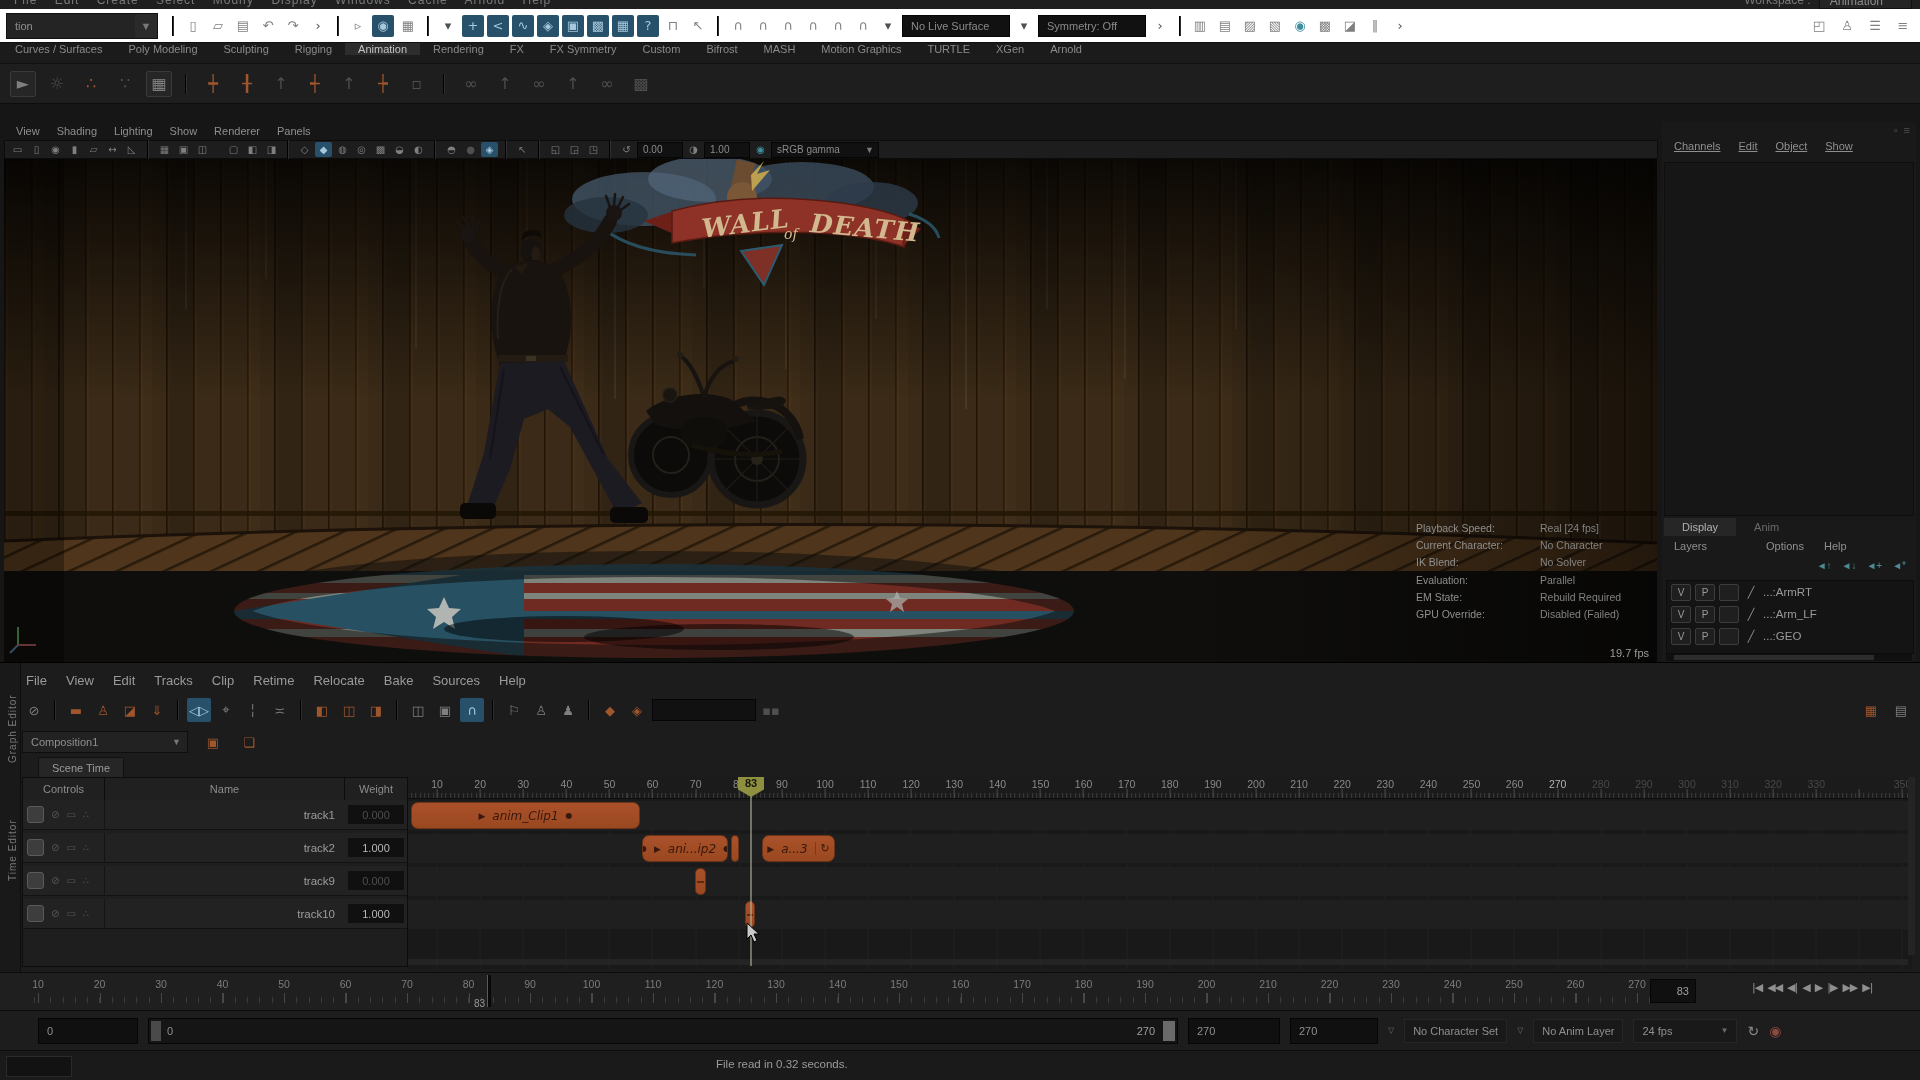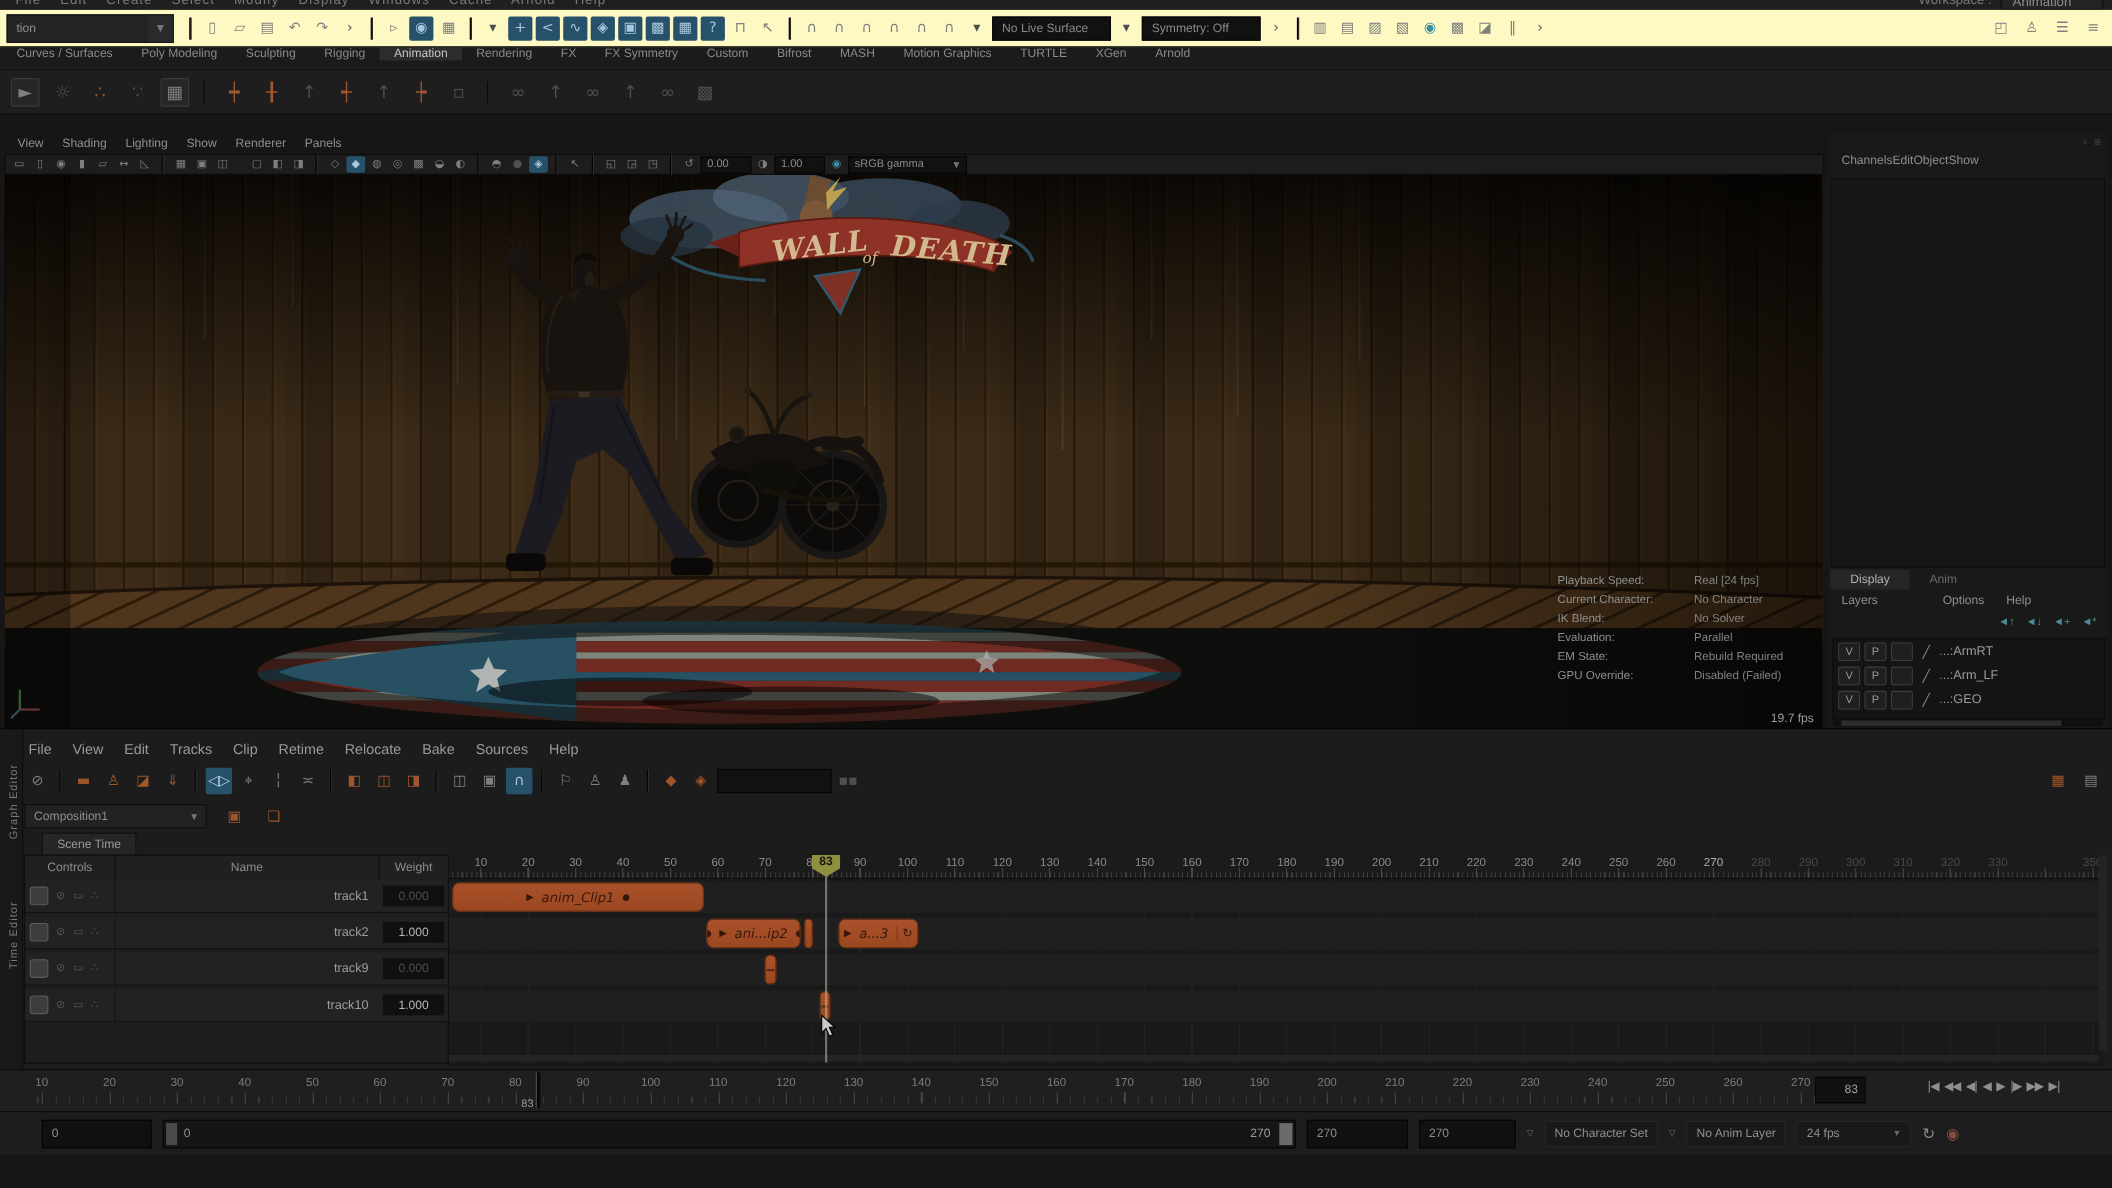--- a/index.html
+++ b/index.html
@@ -5,21 +5,21 @@
   html,body{margin:0;padding:0;background:#000;}
   #root{position:relative;width:1920px;height:1080px;background:#161616;overflow:hidden;
         font-family:"Liberation Sans",sans-serif;color:#8a8a8a;font-size:11px;-webkit-font-smoothing:antialiased;}
   .abs{position:absolute;}
   .row{display:flex;align-items:center;}
   
   #menubar{left:0;top:0;width:1920px;height:9px;background:#1f1f1f;overflow:hidden;}
   #menubar .stub{position:absolute;top:-7px;left:14px;color:#7a7a7a;font-size:12px;letter-spacing:1px;white-space:pre;}
   #workspace{position:absolute;top:-7px;right:8px;display:flex;gap:8px;font-size:12px;color:#7a7a7a;}
   #workspace .wbox{background:#242424;border:1px solid #101010;padding:0 28px 0 10px;color:#8d8d8d;}
-  #maintoolbar{left:0;top:9px;width:1920px;height:34px;background:#fef9c3;border-bottom:1px solid #101010;display:flex;align-items:center;gap:3px;padding-left:6px;box-sizing:border-box;}
+  #maintoolbar{left:0;top:9px;width:1920px;height:34px;background:#ffffff;border-bottom:1px solid #101010;display:flex;align-items:center;gap:3px;padding-left:6px;box-sizing:border-box;}
   #menuset{display:flex;align-items:center;background:#242424;border:1px solid #111;height:24px;width:150px;margin-right:6px;}
   #menuset .txt{flex:1;padding-left:8px;color:#8f8f8f;}
   #menuset .arr{width:22px;text-align:center;color:#777;background:#2a2a2a;height:100%;line-height:24px;}
   .icn{width:22px;height:22px;display:flex;align-items:center;justify-content:center;color:#7f7f7f;
        font-family:"DejaVu Sans",sans-serif;font-size:13px;border-radius:2px;flex:0 0 auto;}
   .icn.blue{background:#27516b;color:#a6c8dc;}
   .icn.or{color:#a0562c;}
   .icn.teal{color:#3f8e9e;}
   .icn.dim{color:#4f4f4f;}
   .icn.box{background:#262626;border:1px solid #3a3a3a;box-sizing:border-box;}
@@ -42,21 +42,21 @@
   #vtoolbar .tfield{height:14px;min-width:34px;font-size:10px;padding:0 5px;}
   #vtoolbar .tfield.wide{min-width:96px;}
   #viewport{left:4px;top:159px;width:1653px;height:503px;background:#14100b;overflow:hidden;}
   #hud{position:absolute;left:1412px;top:360px;width:238px;}
   .hudrow{display:flex;height:17.3px;align-items:center;}
   .hudrow .hl{flex:0 0 124px;color:#8f8f8f;font-size:10.5px;}
   .hudrow .hv{color:#828282;font-size:10.5px;}
   #fps{position:absolute;right:8px;bottom:3px;color:#9c9c9c;font-size:11px;}
   
   #rightpanel{left:1662px;top:122px;width:254px;height:540px;background:#191919;}
-  #cbmenus{position:absolute;left:12px;top:18px;display:flex;color:#8f8f8f;}
+  #cbmenus{position:absolute;left:12px;top:18px;display:flex;gap:18px;color:#8f8f8f;text-decoration:underline;}
   #cbtopicons{position:absolute;right:6px;top:2px;display:flex;gap:6px;color:#4f4f4f;}
   #channelarea{position:absolute;left:2px;top:40px;width:248px;height:352px;background:#161616;border:1px solid #0e0e0e;}
   #lp-tabs{position:absolute;left:2px;top:396px;display:flex;height:18px;}
   .lptab{padding:0 18px;display:flex;align-items:center;color:#6a6a6a;}
   .lptab.active{background:#262626;color:#b2b2b2;}
   #lp-menus{position:absolute;left:12px;top:418px;display:flex;gap:20px;color:#8f8f8f;}
   #lp-icons{position:absolute;right:10px;top:438px;display:flex;gap:10px;color:#4d8a96;font-size:10px;}
   #layerlist{position:absolute;left:4px;top:458px;width:246px;height:72px;background:#141414;border:1px solid #0c0c0c;}
   .lrow{display:flex;align-items:center;height:22px;gap:4px;padding-left:4px;}
   .lbox{width:18px;height:15px;background:#1f1f1f;border:1px solid #3c3c3c;color:#9a9a9a;font-size:10px;display:flex;align-items:center;justify-content:center;border-radius:2px;}
@@ -800,19 +800,23 @@
       <span>No Anim Layer</span>
     </div>
     <div class="dropbox" style="width:104px;justify-content:space-between;">
       <span>24 fps</span>
       <span class="smallarr">▼</span>
     </div>
     <span style="font-size:14px;color:#8a8a8a;font-family:'DejaVu Sans',sans-serif;">↻</span>
     <span style="font-size:14px;color:#8a4a42;font-family:'DejaVu Sans',sans-serif;">◉</span>
   </div>
 
+  <div id="statusbar" class="abs">
+    <div id="cmdbox"></div>
+    <div id="statusmsg">File read in  0.32 seconds.</div>
+  </div>
 
   <div id="cursor">
     <svg width="16" height="22" viewBox="0 0 16 22">
       <path d="M1,1 L1,17 L5,13 L8,20 L11,18.5 L8,12 L13,12 Z" fill="#c9c9c9" stroke="#000" stroke-width="1"></path>
     </svg>
   </div>
 </div>
 
 </body></html>

